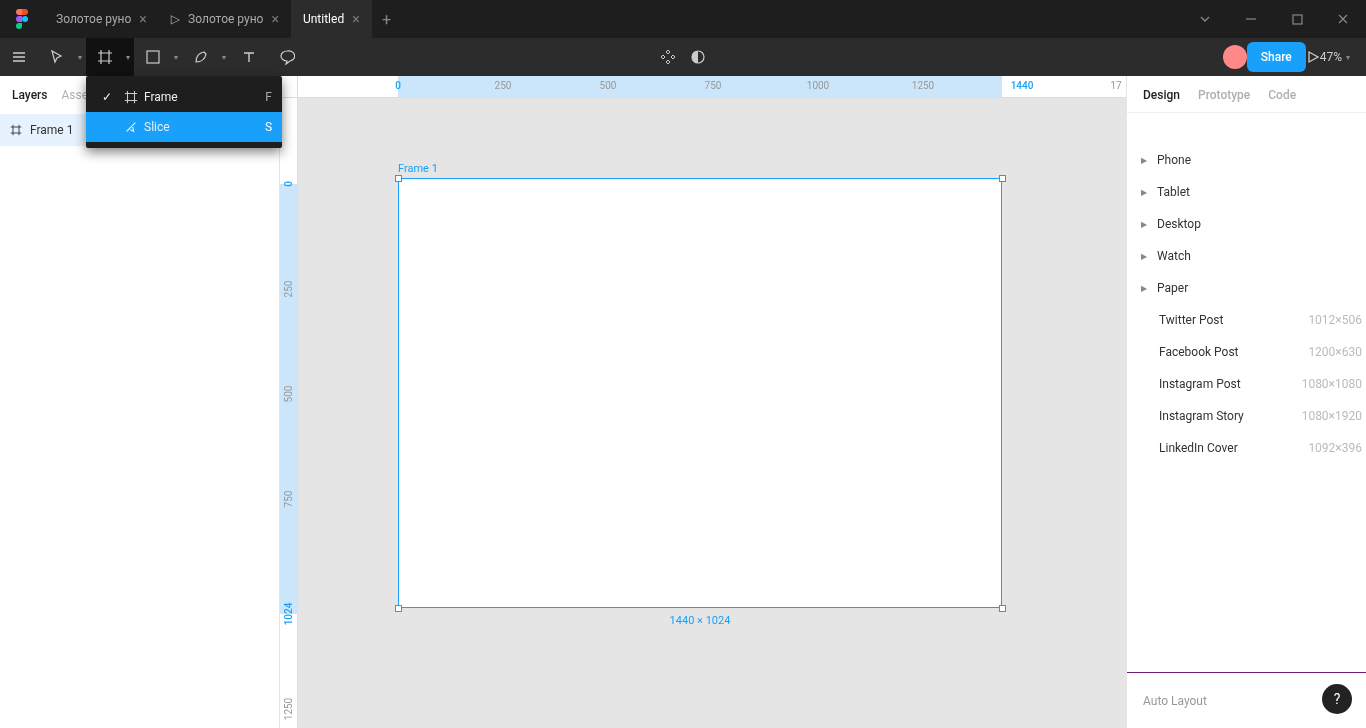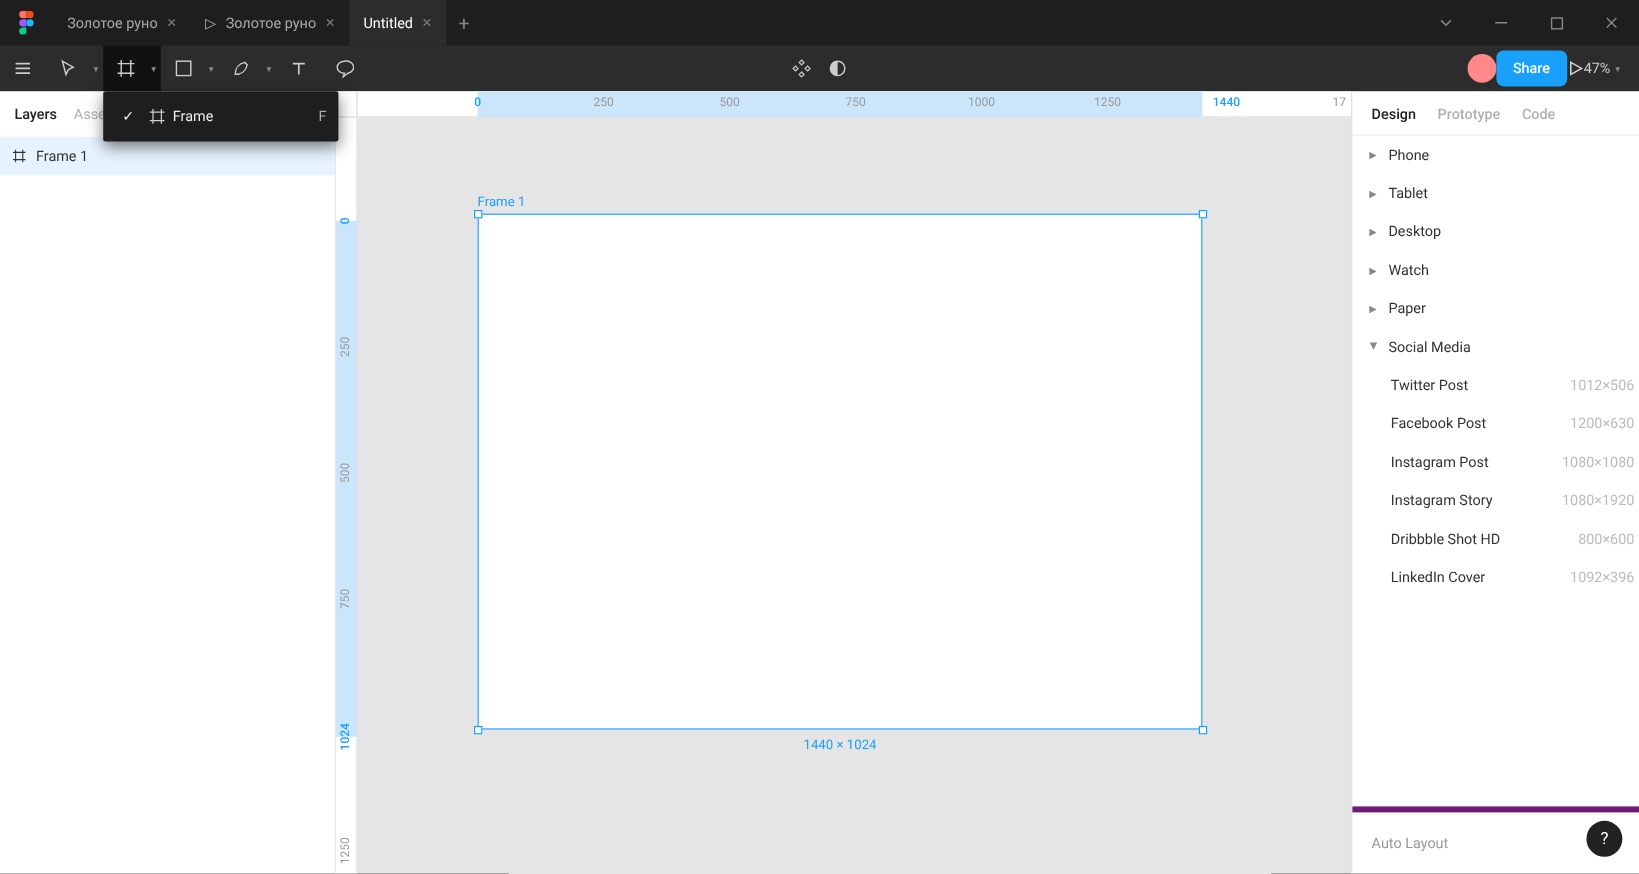--- a/index.html
+++ b/index.html
@@ -22,21 +22,21 @@
 .tool-chev { position: absolute; right: 4px; bottom: 14px; font-size: 8px; color: #888; }
 .toolbar-center { position: absolute; left: 50%; transform: translateX(-50%); display: flex; gap: 14px; }
 .toolbar-right { margin-left: auto; display: flex; align-items: center; padding-right: 16px; }
 .avatar { width: 24px; height: 24px; border-radius: 50%; background: #f88; }
 .share-btn { background: #18a0fb; color: #fff; border: none; border-radius: 6px; height: 30px; padding: 0 14px; font-size: 12px; font-weight: 500; cursor: pointer; }
 .zoom-lbl { color: #ccc; font-size: 12px; display: flex; align-items: center; gap: 4px; }
 
 .workspace { position: absolute; top: 76px; left: 0; right: 0; bottom: 0; display: flex; }
 .left-panel { width: 280px; background: #fff; border-right: 1px solid #e6e6e6; }
 .canvas-wrap { flex: 1; position: relative; background: #e5e5e5; overflow: hidden; }
-.right-panel { width: 240px; background: #fff; border-left: 1px solid #e6e6e6; display: flex; flex-direction: column; }
+.right-panel { width: 240px; background: #fff; border-left: 1px solid #e6e6e6; display: flex; flex-direction: column; gap: 31px; }
 
 .lp-header { height: 38px; display: flex; align-items: center; justify-content: space-between; padding: 0 12px; font-size: 12px; color: #333; }
 .lp-header span { cursor: pointer; }
 .layer-row { height: 32px; display: flex; align-items: center; padding: 0 10px; font-size: 12px; color: #333; gap: 8px; background: #e6f3fe; }
 
 .ruler-h { position: absolute; top: 0; left: 18px; right: 0; height: 22px; background: #fff; border-bottom: 1px solid #ddd; }
 .ruler-v { position: absolute; top: 22px; left: 0; bottom: 0; width: 18px; background: #fff; border-right: 1px solid #ddd; }
 .ruler-h-hi { position: absolute; top: 0; height: 22px; background: #cbe6fa; }
 .ruler-v-hi { position: absolute; left: 0; width: 18px; background: #cbe6fa; }
 .ruler-tick-h { position: absolute; top: 4px; font-size: 10px; color: #999; transform: translateX(-50%); }
@@ -52,21 +52,21 @@
 
 .rp-tabs { display: flex; gap: 18px; padding: 12px 16px 10px; border-bottom: 1px solid #eee; }
 .rp-tab { font-size: 12px; color: #b0b0b0; cursor: pointer; font-weight: 500; }
 .rp-tab.active { color: #222; }
 .rp-body { flex: 1; overflow-y: auto; }
 .preset-cat { height: 32px; display: flex; align-items: center; padding: 0 14px; font-size: 12px; color: #333; cursor: pointer; gap: 8px; }
 .preset-cat.expanded .caret { transform: rotate(90deg); }
 .caret { font-size: 8px; color: #888; width: 8px; display: inline-block; }
 .preset-item { height: 32px; display: flex; align-items: center; justify-content: space-between; padding-left: 32px; padding-right: 4px; font-size: 12px; color: #333; cursor: pointer; }
 .preset-item .dim { color: #bbb; }
-.rp-footer { border-top: 5px solid #701a75; height: 56px; display: flex; align-items: center; justify-content: space-between; padding: 0 16px; font-size: 12px; color: #999; }
+.rp-footer { border-top: 1px solid #701a75; height: 56px; display: flex; align-items: center; justify-content: space-between; padding: 0 16px; font-size: 12px; color: #999; }
 
 .dropdown { position: absolute; top: 38px; left: 0; width: 196px; background: #1e1e1e; border-radius: 2px; box-shadow: 0 4px 12px rgba(0,0,0,.5); z-index: 100; padding: 6px 0; }
 .dd-item { height: 30px; display: flex; align-items: center; padding: 0 10px; font-size: 12px; color: #eee; cursor: pointer; gap: 0; }
 .dd-item.sel { background: #18a0fb; }
 .dd-check { width: 22px; display: flex; justify-content: center; color: #eee; font-size: 12px; }
 .dd-icon { width: 26px; display: flex; justify-content: center; }
 .dd-label { flex: 1; }
 .dd-key { color: #aaa; }
 .dd-item.sel .dd-key { color: #fff; }
 
@@ -152,20 +152,30 @@
         <div class="dd-item">
           <span class="dd-check">✓</span>
           <span class="dd-icon">
               <svg width="14" height="14" viewBox="0 0 16 16">
                 <path d="M4 1v14M12 1v14M1 4h14M1 12h14" stroke="#ccc" stroke-width="1.2"></path>
               </svg>
             </span>
           <span class="dd-label">Frame</span>
           <span class="dd-key">F</span>
         </div>
+        <div class="dd-item sel">
+          <span class="dd-check"></span>
+          <span class="dd-icon">
+              <svg width="14" height="14" viewBox="0 0 16 16">
+                <path d="M3 13L13 3M7 11l4 2-1-5" stroke="#fff" fill="none" stroke-width="1.2"></path>
+              </svg>
+            </span>
+          <span class="dd-label">Slice</span>
+          <span class="dd-key">S</span>
+        </div>
       </div>
     </div>
     <div class="tool-btn has-dd">
       <svg width="14" height="14">
           <rect x="1" y="1" width="12" height="12" stroke="#ccc" fill="none" stroke-width="1.2"></rect>
         </svg>
       <span class="tool-chev">▾</span>
     </div>
     <div class="tool-btn has-dd">
       <svg width="16" height="16" viewBox="0 0 16 16">
@@ -289,44 +299,36 @@
           <span>Desktop</span>
         </div>
       <div class="preset-cat">
           <span class="caret">▶</span>
           <span>Watch</span>
         </div>
       <div class="preset-cat">
           <span class="caret">▶</span>
           <span>Paper</span>
         </div>
-      <div class="preset-cat expanded">
-          <span class="caret">▶</span>
-          <span>Social Media</span>
-        </div>
       <div id="social-list">
           <div class="preset-item">
             <span>Twitter Post</span>
             <span class="dim">1012×506</span>
           </div>
           <div class="preset-item">
             <span>Facebook Post</span>
             <span class="dim">1200×630</span>
           </div>
           <div class="preset-item">
             <span>Instagram Post</span>
             <span class="dim">1080×1080</span>
           </div>
           <div class="preset-item">
             <span>Instagram Story</span>
             <span class="dim">1080×1920</span>
-          </div>
-          <div class="preset-item">
-            <span>Dribbble Shot HD</span>
-            <span class="dim">800×600</span>
           </div>
           <div class="preset-item">
             <span>LinkedIn Cover</span>
             <span class="dim">1092×396</span>
           </div>
         </div>
     </div>
     <div class="rp-footer">
       <span>Auto Layout</span>
       <span style="font-size:16px;color:#999;cursor:pointer">+</span>

